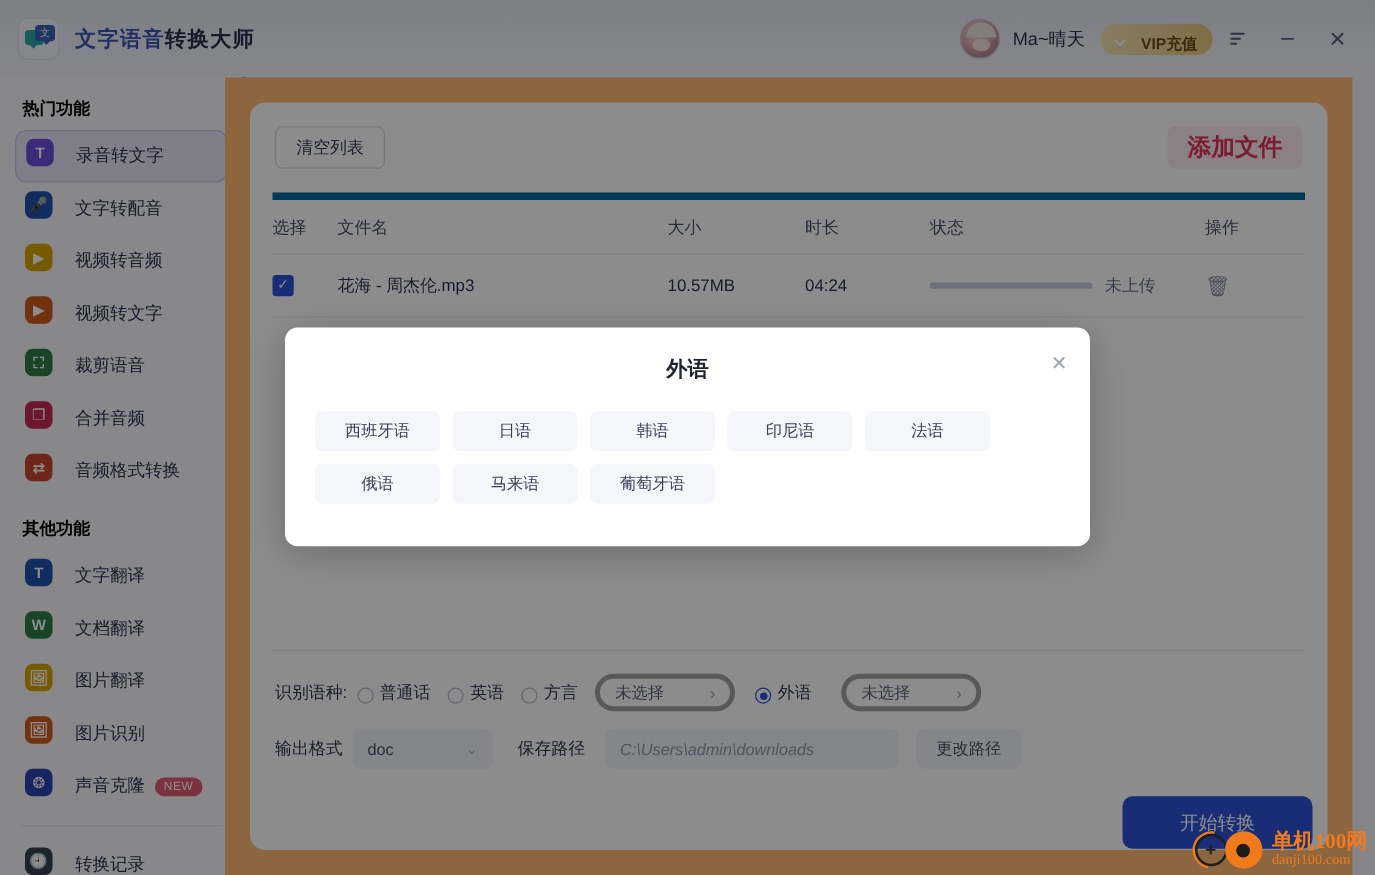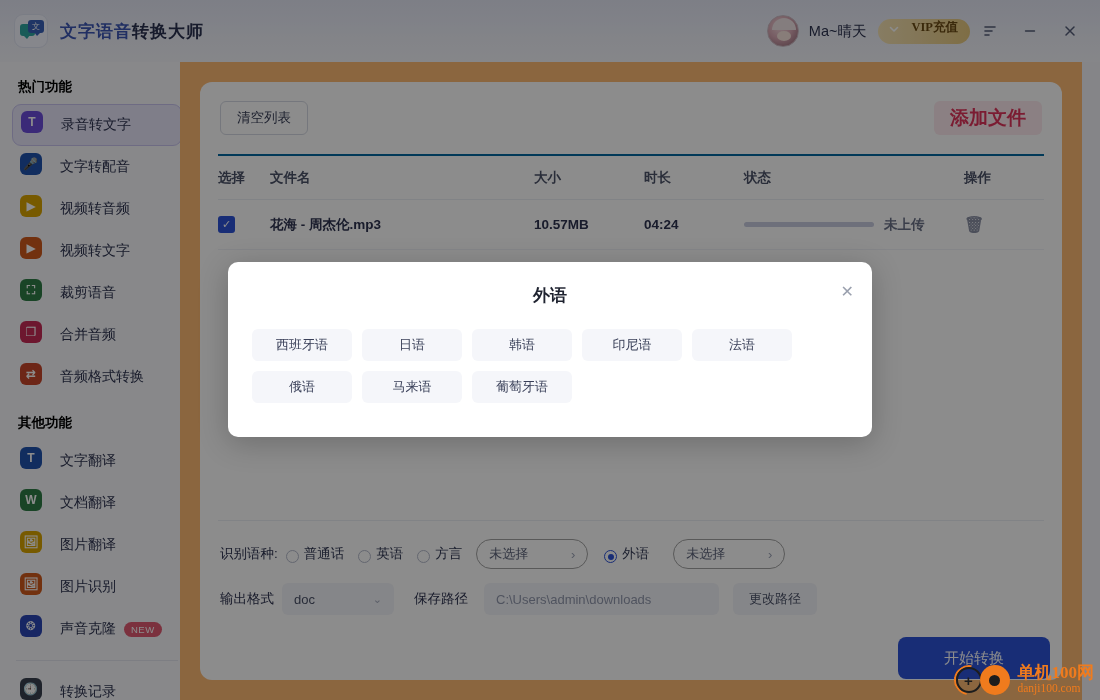--- a/index.html
+++ b/index.html
@@ -74,23 +74,22 @@
     content:""; position:absolute; left:9px; top:15px; width:14px; height:10px;
     border-radius:50%; background:#f7e4dc;
   }
   .username {
     margin-left: 10px; font-size: 14.5px; color: #2d3350;
   }
   .vip-chip {
     margin-left: 12px; height: 25px;
     border-radius: 13px;
     background: linear-gradient(90deg,#f6e3b4 0%, #eed79f 45%, #e6c87e 100%);
-    display: flex; align-items: flex-start; padding: 0 12px 0 6px;
+    display: flex; align-items: flex-end; padding: 0 12px 0 6px;
     position: relative;
-    font-family: Liberation Serif, serif;
   }
   .vip-chev {
     width: 20px; height: 20px; border-radius: 50%;
     display:flex; align-items:center; justify-content:center;
     color: #fff; font-size: 12px; line-height: 1;
   }
   .vip-chev svg { display:block; }
   .vip-text {
     margin-left: 7px; font-size: 12.5px; color: #6b4b15; font-weight: bold;
   }
@@ -173,21 +172,21 @@
     display: flex; align-items: center;
     font-family: inherit;
   }
   .btn-add {
     margin-left: auto; height: 34px; padding: 0 16px;
     border-radius: 6px; background: #fdeaee; border: none;
     font-size: 19px; color: #e0345c; font-weight: bold;
     font-family: inherit;
   }
   .tbl {
-    margin: 0 18px; border-top: 2px solid #0369a1; font-weight: bold;
+    margin: 0 18px; border-top: 6px solid #0369a1;
   }
   .thead, .trow {
     display: flex; align-items: center;
     font-size: 13.5px;
   }
   .thead {
     height: 44px; color: #4b5268; border-bottom: 1px solid #eceef4;
   }
   .trow {
     height: 50px; color: #2e3350; border-bottom: 1px solid #f1f2f7;
@@ -230,37 +229,37 @@
     width: 13px; height: 13px; border-radius: 50%;
     border: 1.5px solid #b6bbcc; margin-right: 5px; position: relative;
   }
   .radio.on .dot { border-color: #2d53d8; }
   .radio.on .dot:after {
     content: ""; position: absolute; left: 2.5px; top: 2.5px;
     width: 6px; height: 6px; border-radius: 50%; background: #2d53d8;
   }
   .pill {
     height: 30px; min-width: 112px; border-radius: 15px;
-    border: 1px solid #a3a3a3; display: flex; align-items: center;
+    border: 4px solid #a3a3a3; display: flex; align-items: center;
     padding: 0 12px; color: #5b6279; font-size: 13px;
     margin-right: 16px;
   }
   .pill .chev { margin-left: auto; color: #9aa0b4; font-size: 13px; }
   .sel-fmt {
     height: 32px; width: 112px; border-radius: 6px;
     background: #f3f4f9; display: flex; align-items: center;
     padding: 0 12px; color: #4a5168; font-size: 13px;
     margin-right: 20px;
   }
   .sel-fmt .chev { margin-left: auto; color: #a7adbf; font-size: 11px; }
   .path-box {
     height: 32px; width: 235px; border-radius: 6px;
     background: #f3f4f9; display: flex; align-items: center;
     padding: 0 12px; color: #9198ad; font-size: 13px;
-    margin-left: 8px; margin-right: 14px;
+    margin-left: 8px; margin-right: 14px; font-style: italic;
   }
   .btn-path {
     height: 32px; padding: 0 16px; border-radius: 6px;
     background: #f3f4f9; border: none; color: #4a5168;
     font-size: 13px; font-family: inherit;
   }
   .btn-start {
     position: absolute; left: 698px; top: 555px;
     width: 152px; height: 42px; border-radius: 8px;
     background: #2d53d8; color: #fff; border: none;

